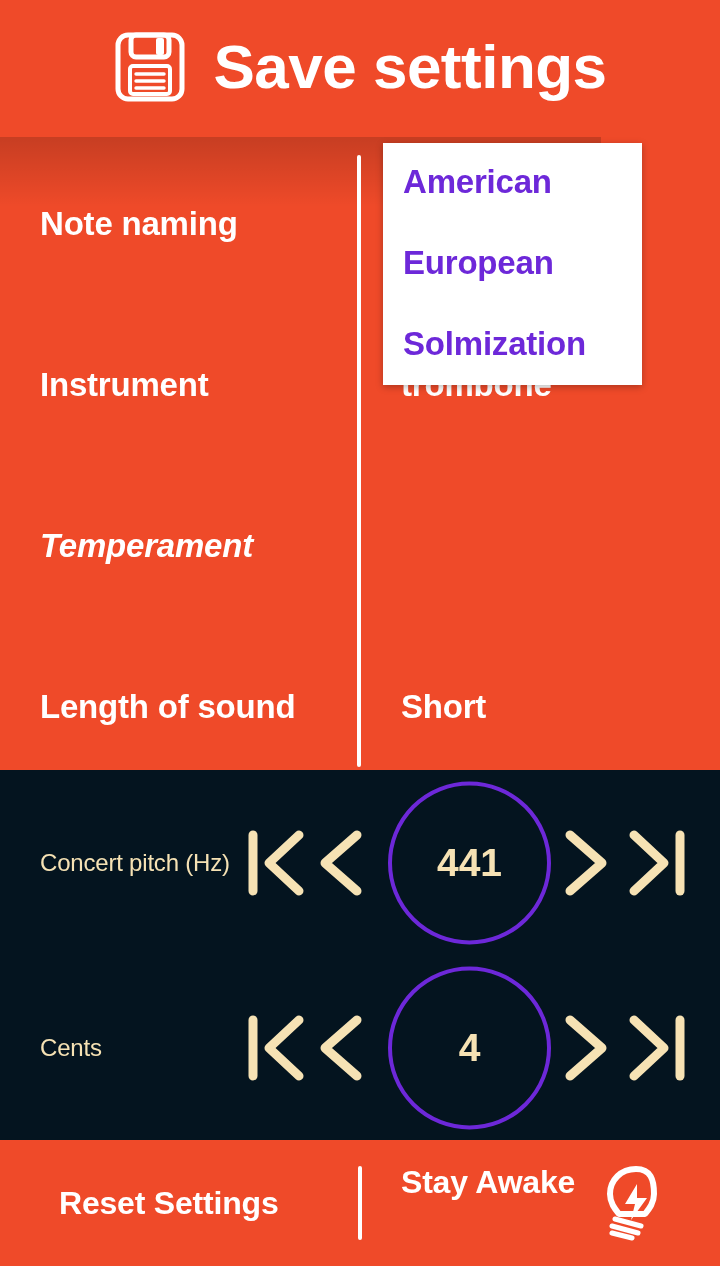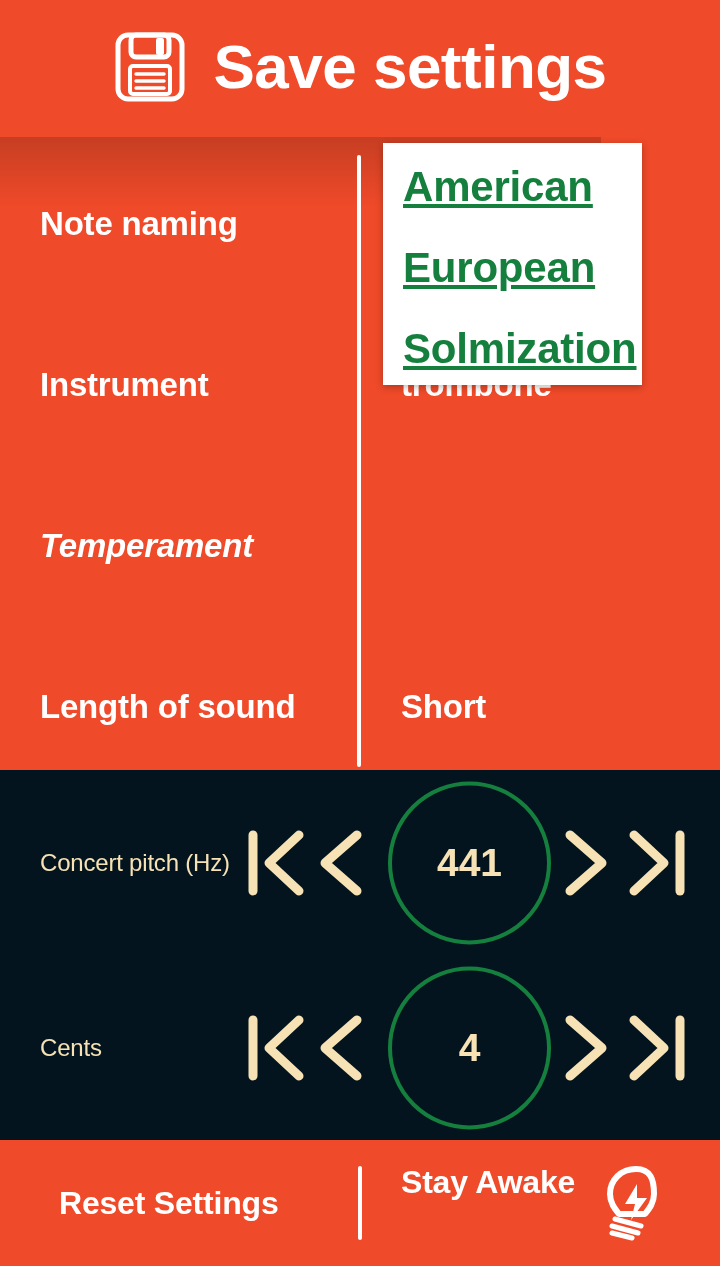--- a/index.html
+++ b/index.html
@@ -126,26 +126,25 @@
     top: 143px;
     width: 259px;
     height: 242px;
     background: #ffffff;
     z-index: 40;
     box-shadow: 0 2px 7px rgba(0,0,0,0.28);
   }
   .dropdown-item {
     position: absolute;
     left: 20px;
-    color: #15803d;
-    font-size: 42px;
+    color: #6d28d9;
+    font-size: 33px;
     font-weight: 600;
     letter-spacing: -0.2px;
     white-space: nowrap;
-    text-decoration: underline;
   }
 
   
   .dark {
     position: absolute;
     top: 770px; left: 0;
     width: 720px;
     height: 370px;
     background: #04141f;
   }
@@ -174,21 +173,21 @@
     height: 76px;
   }
   .ctrl svg { display: block; }
   .value-circle {
     position: absolute;
     left: 388px;
     top: 50%;
     transform: translateY(-50%);
     width: 155px;
     height: 155px;
-    border: 4px solid #15803d;
+    border: 4px solid #6d28d9;
     border-radius: 50%;
     display: flex;
     align-items: center;
     justify-content: center;
   }
   .value-text {
     color: #f6e2b4;
     font-size: 39px;
     font-weight: 700;
     letter-spacing: 0px;

